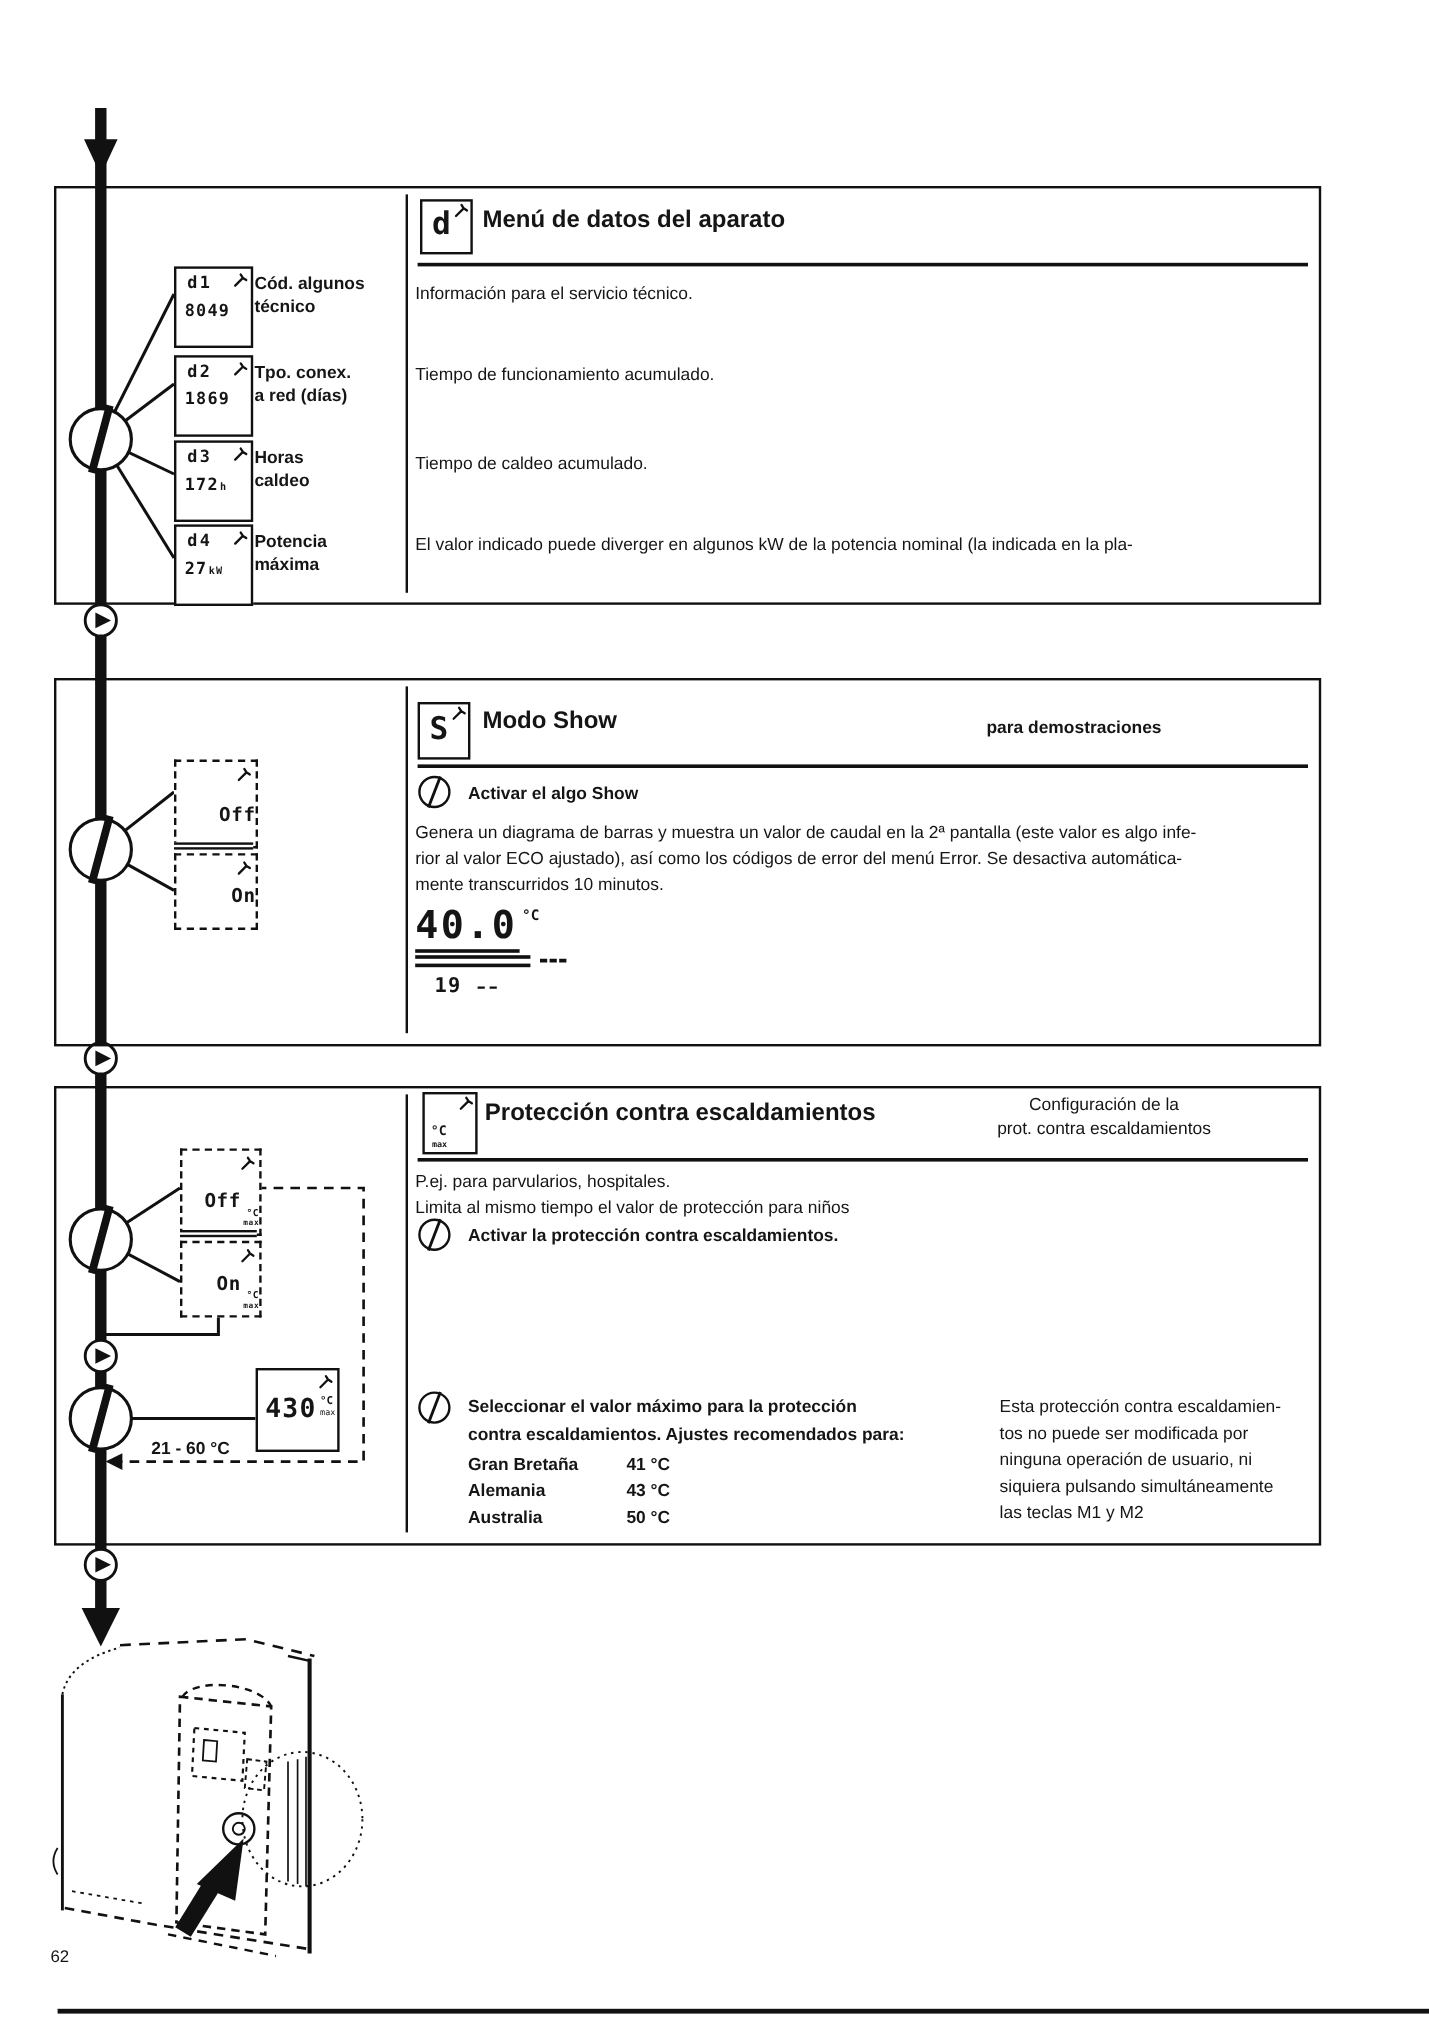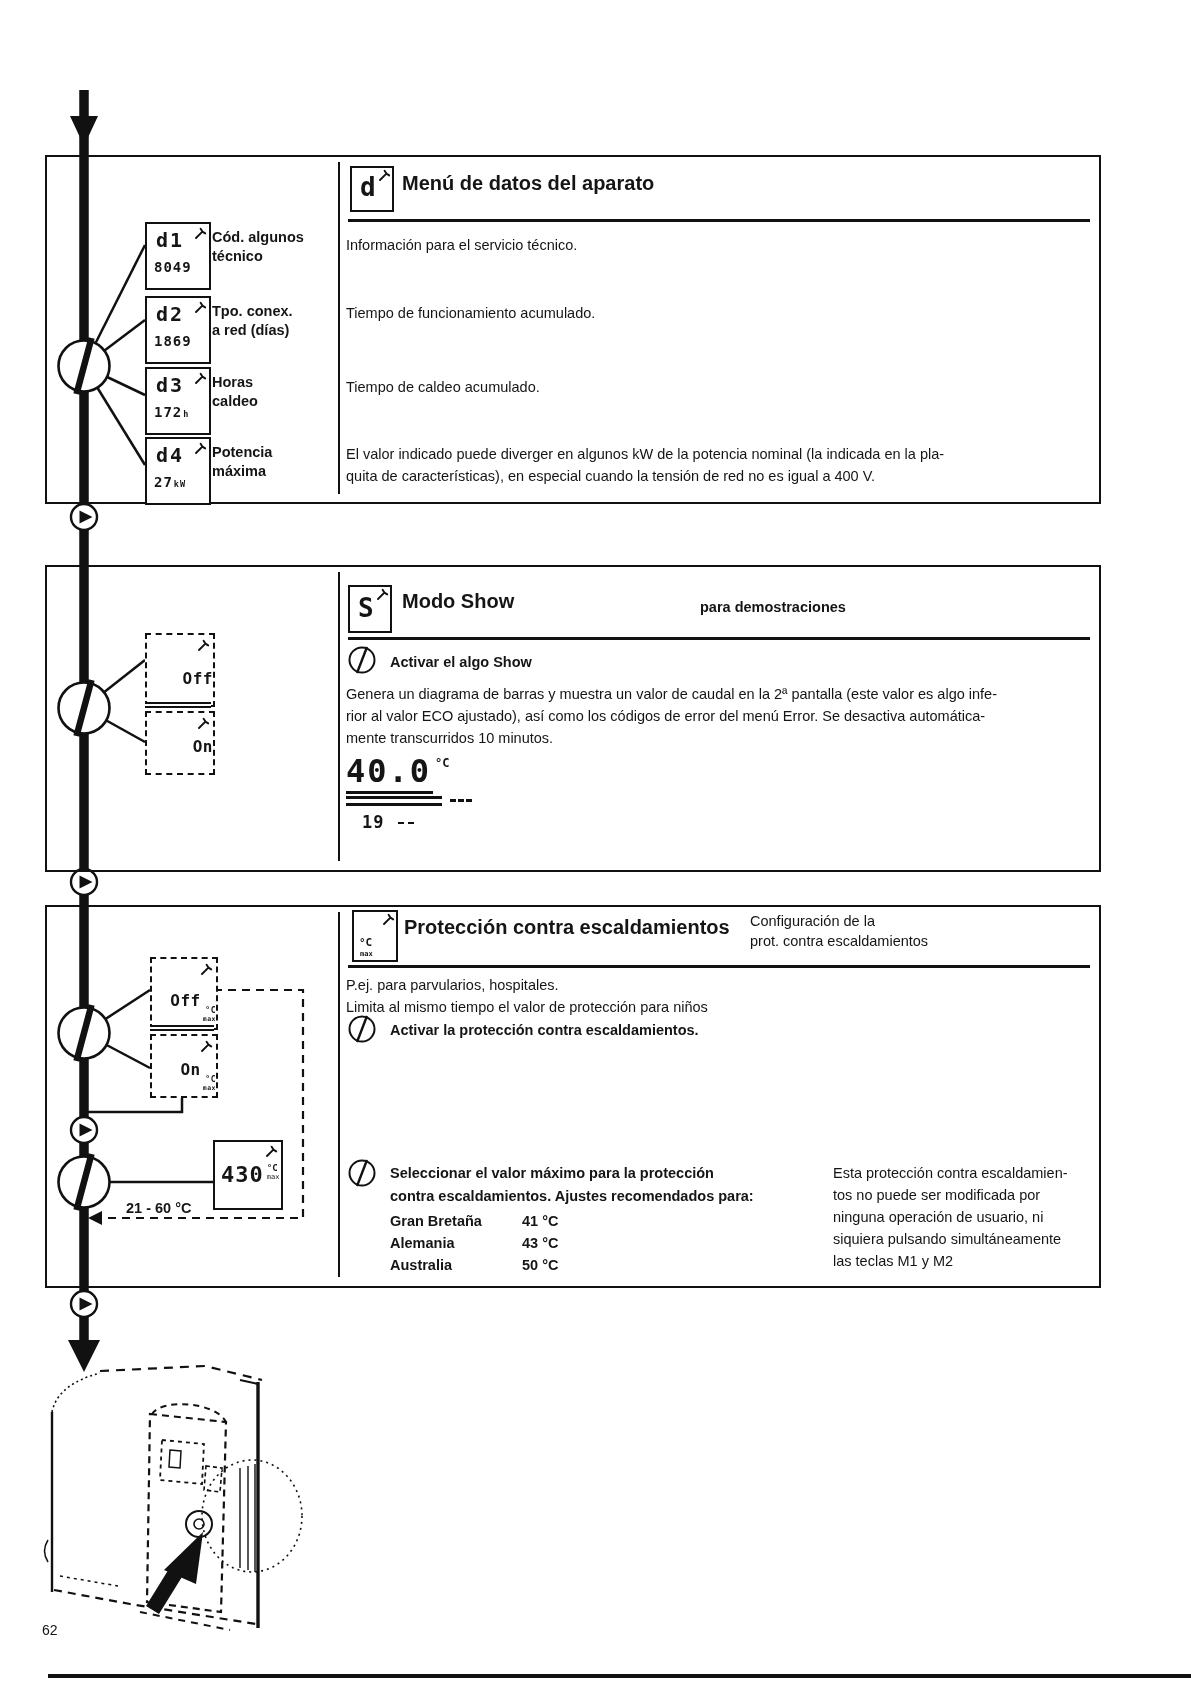--- a/index.html
+++ b/index.html
@@ -5,27 +5,27 @@
   html,body{margin:0;padding:0;background:#fff;}
   #page{position:relative;width:1191px;height:1685px;background:#fff;color:#151515;
         font-family:"Liberation Sans",sans-serif;overflow:hidden;}
   #flow-layer{position:absolute;left:0;top:0;width:1191px;height:1685px;}
   .sec-box{position:absolute;border:2.5px solid #111;background:transparent;}
   .vdiv{position:absolute;width:2px;background:#111;}
   .hrule{position:absolute;height:2.5px;background:#111;}
   .title{position:absolute;font-weight:bold;font-size:20px;white-space:nowrap;}
   .bt{position:absolute;font-size:14.5px;line-height:21px;white-space:nowrap;}
   .bold{font-weight:bold;}
-  .right{text-align:left;}
+  .right{text-align:center;}
   .seg{font-family:"DejaVu Sans Mono",monospace;font-weight:bold;}
   .iconbox{position:absolute;border:2px solid #111;background:#fff;}
   .lcd{position:absolute;border:2px solid #111;background:#fff;}
   .state{position:absolute;border:2px dashed #111;background:#fff;}
   .dsep{position:absolute;height:2px;background:#fff;border-top:2.5px solid #111;border-bottom:2.5px solid #111;}
-  .lcd-code{font-size:20px;padding:4px 0 0 9px;letter-spacing:2px;}
+  .lcd-code{font-size:14px;padding:4px 0 0 9px;letter-spacing:2px;}
   .lcd-val{font-size:14px;padding:7px 0 0 7px;letter-spacing:1px;}
   .lcd-unit{font-size:8.5px;margin-left:1px;}
   .state-label{font-size:16px;text-align:right;letter-spacing:.5px;}
   .cmax{display:inline-flex;flex-direction:column;margin-left:2px;vertical-align:-7px;
         font-family:"DejaVu Sans Mono",monospace;}
   .cmax i{font-style:normal;font-size:8px;line-height:8px;}
   .cmax i+i{font-size:6.5px;}
   .wsvg{position:absolute;width:13px;height:13px;}
   .wsvg path{stroke:#111;stroke-width:1.9;fill:none;stroke-linecap:round;}
   .kicon{position:absolute;width:30px;height:30px;}
@@ -177,21 +177,20 @@
   <div class="bt bold" style="left:212px;top:443px;line-height:19px">
     <div>Potencia</div>
       <div>máxima</div>
   </div>
 
   <div class="bt" style="left:346px;top:235px">Información para el servicio técnico.</div>
   <div class="bt" style="left:346px;top:303px">Tiempo de funcionamiento acumulado.</div>
   <div class="bt" style="left:346px;top:377px">Tiempo de caldeo acumulado.</div>
   <div class="bt" style="left:346px;top:443px;line-height:22px">
     <div>El valor indicado puede diverger en algunos kW de la potencia nominal (la indicada en la pla-</div>
-    <div>quita de características), en especial cuando la tensión de red no es igual a 400 V.</div>
   </div>
 
   <div class="sec-box" style="left:45px;top:565px;width:1052px;height:303px"></div>
   <div class="vdiv" style="left:338px;top:572px;height:289px"></div>
 
   <div class="iconbox" style="left:348px;top:585px;width:40px;height:44px">
     <span class="seg" style="position:absolute;left:8px;top:6px;font-size:26px">S</span>
     <svg class="wsvg" viewBox="0 0 13 13" style="right:1px;top:1px">
         <path d="M2 11 L8.4 4.6 M8.4 4.6 L6.6 1.8 M8.4 4.6 L11.2 6.4"></path>
       </svg>

